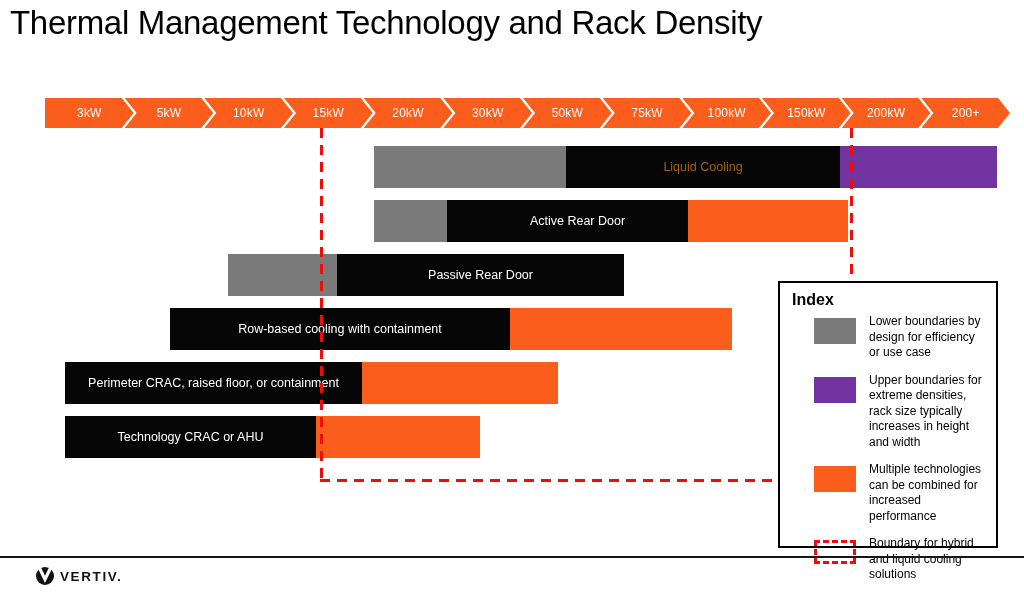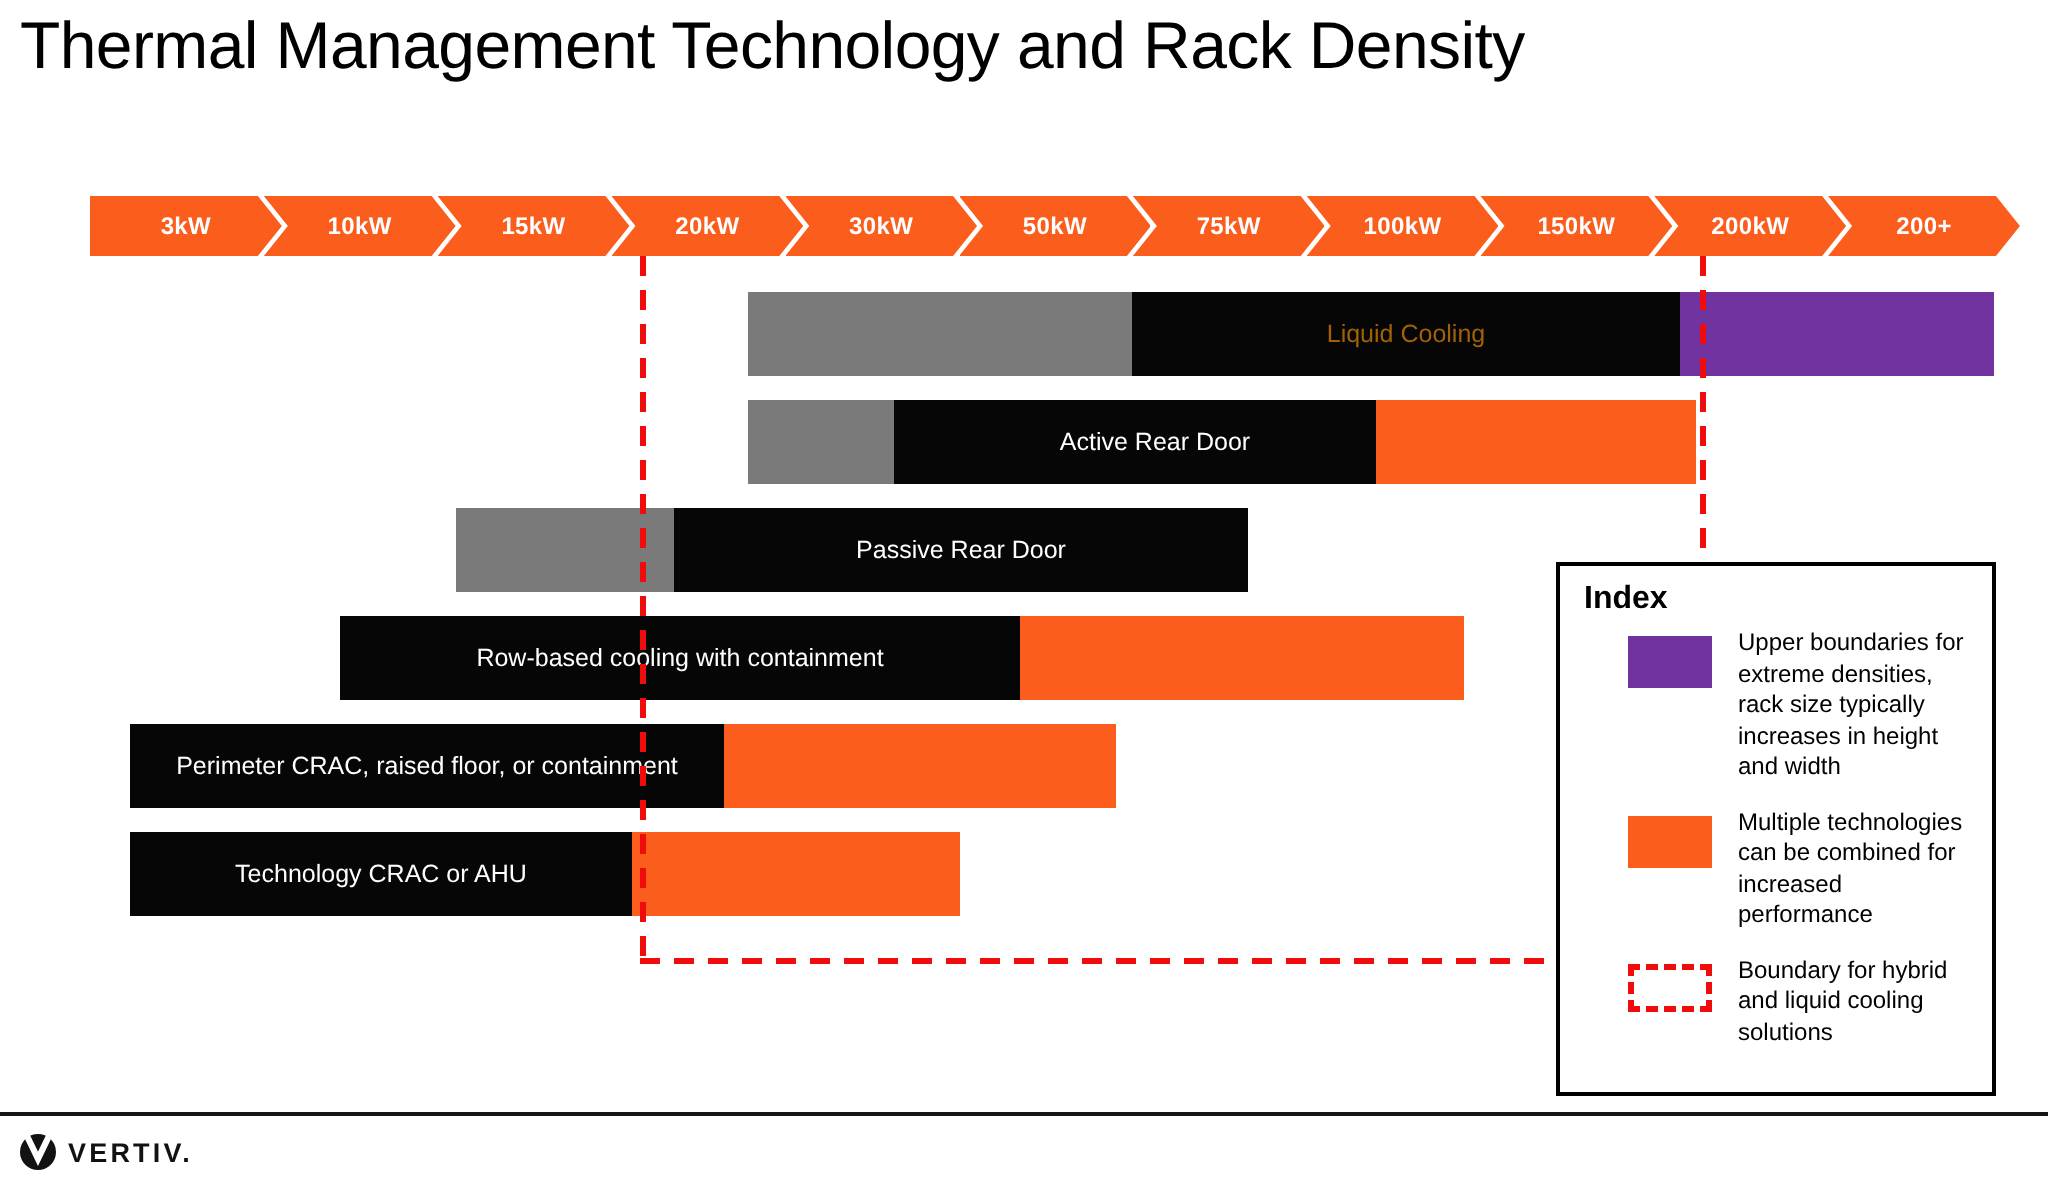--- a/index.html
+++ b/index.html
@@ -9,21 +9,21 @@
   }
   .title{
     position:absolute;left:10px;top:4px;font-size:33px;line-height:38px;
     color:#000;font-weight:400;letter-spacing:-0.3px;white-space:nowrap;
   }
   
   #scale{position:absolute;left:45px;top:98px;width:965px;height:30px;display:flex;}
   .chev{
     position:relative;flex:1 1 0;margin-left:-9px;
     display:flex;align-items:center;justify-content:center;
-    color:#fff;font-weight:bold;font-size:12px;letter-spacing:0.2px;
+    color:#fff;font-weight:normal;font-size:12px;letter-spacing:0.2px;
     clip-path:polygon(12px 50%,0 0,calc(100% - 12px) 0,100% 50%,calc(100% - 12px) 100%,0 100%);
   }
   .chev:first-child{
     margin-left:0;
     clip-path:polygon(0 0,calc(100% - 12px) 0,100% 50%,calc(100% - 12px) 100%,0 100%);
   }
   
   .bar-row{position:absolute;left:0;width:1024px;height:42px;}
   .bar-seg{position:absolute;top:0;height:100%;}
   .bar-label{
@@ -39,30 +39,31 @@
     border:2px solid #000;background:#fff;box-sizing:border-box;
     padding:8px 8px 0 12px;
   }
   .legend-title{font-weight:bold;font-size:16px;color:#000;margin-bottom:5px;}
   .legend-item{display:flex;align-items:flex-start;margin-bottom:12px;padding-left:22px;}
   .swatch{width:42px;height:26px;flex:none;margin-top:4px;}
   .swatch.dashed{width:36px;height:18px;background:transparent!important;}
   .legend-text{font-size:12px;line-height:15.5px;color:#000;width:128px;margin-left:13px;}
   
   #footer-line{position:absolute;left:0;top:556px;width:1024px;height:2px;background:#161616;}
-  #brand{position:absolute;left:10px;top:567px;display:flex;align-items:center;}
+  #brand{position:absolute;left:36px;top:567px;display:flex;align-items:center;}
   #brand-text{font-size:13.5px;font-weight:bold;letter-spacing:1.6px;color:#121212;margin-left:6px;}
 </style>
 </head>
 <body>
 
 <div class="title">Thermal Management Technology and Rack Density</div>
 
 <div id="scale">
     <div class="chev" style="background: rgb(250, 93, 28);">3kW</div>
+    <div class="chev" style="background: rgb(250, 93, 28);">5kW</div>
     <div class="chev" style="background: rgb(250, 93, 28);">10kW</div>
     <div class="chev" style="background: rgb(250, 93, 28);">15kW</div>
     <div class="chev" style="background: rgb(250, 93, 28);">20kW</div>
     <div class="chev" style="background: rgb(250, 93, 28);">30kW</div>
     <div class="chev" style="background: rgb(250, 93, 28);">50kW</div>
     <div class="chev" style="background: rgb(250, 93, 28);">75kW</div>
     <div class="chev" style="background: rgb(250, 93, 28);">100kW</div>
     <div class="chev" style="background: rgb(250, 93, 28);">150kW</div>
     <div class="chev" style="background: rgb(250, 93, 28);">200kW</div>
     <div class="chev" style="background: rgb(250, 93, 28);">200+</div>
@@ -110,20 +111,24 @@
   </div>
 
 <div class="vdash" id="vdash-left" style="left: 320px; top: 128px; height: 354px; background: repeating-linear-gradient(rgb(241, 12, 12) 0px, rgb(241, 12, 12) 10px, transparent 10px, transparent 17px);"></div>
 <div class="vdash" id="vdash-right" style="left: 850px; top: 128px; height: 153px; background: repeating-linear-gradient(rgb(241, 12, 12) 0px, rgb(241, 12, 12) 10px, transparent 10px, transparent 17px);"></div>
 <div class="hdash" id="hdash-bottom" style="left: 320px; top: 479px; width: 458px; background: repeating-linear-gradient(to right, rgb(241, 12, 12) 0px, rgb(241, 12, 12) 10px, transparent 10px, transparent 17px);"></div>
 
 <div id="legend">
   <div class="legend-title">Index</div>
   <div id="legend-items">
       <div class="legend-item">
+        <div class="swatch" style="background: rgb(122, 122, 122);"></div>
+        <div class="legend-text">Lower boundaries by design for efficiency or use case</div>
+      </div>
+      <div class="legend-item">
         <div class="swatch" style="background: rgb(112, 51, 160);"></div>
         <div class="legend-text">Upper boundaries for extreme densities, rack size typically increases in height and width</div>
       </div>
       <div class="legend-item">
         <div class="swatch" style="background: rgb(250, 93, 28);"></div>
         <div class="legend-text">Multiple technologies can be combined for increased performance</div>
       </div>
       <div class="legend-item">
         <div class="swatch dashed" style="border: 3px dashed rgb(241, 12, 12);"></div>
         <div class="legend-text">Boundary for hybrid and liquid cooling solutions</div>

